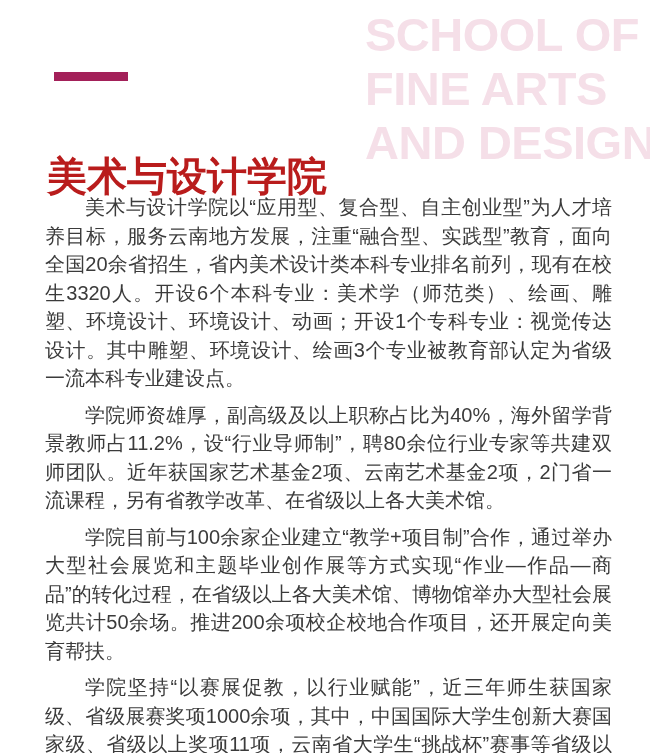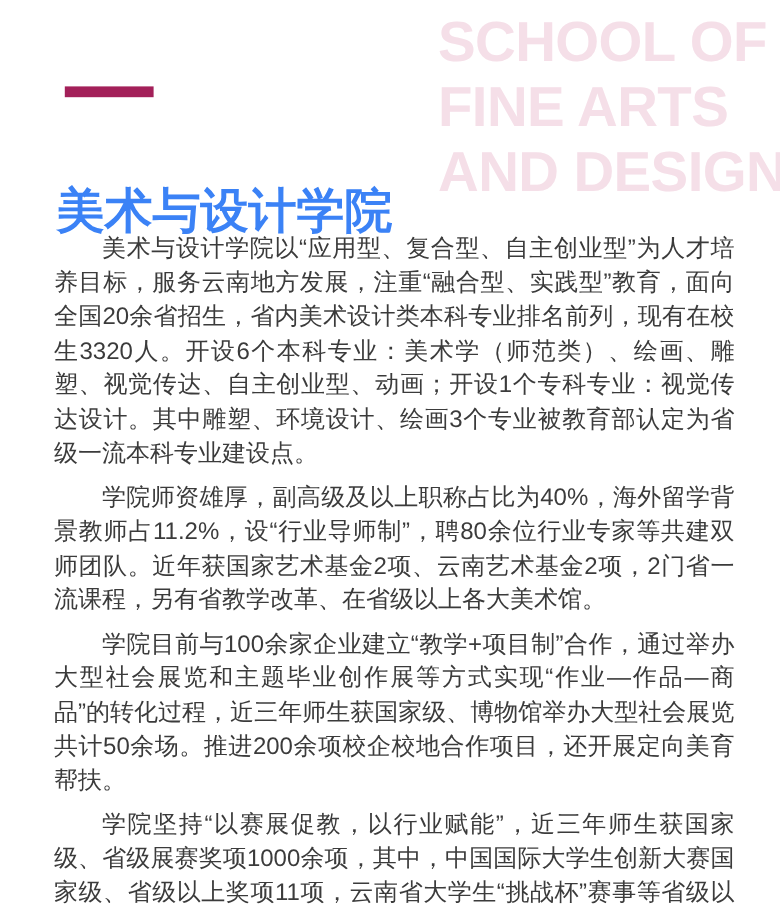--- a/index.html
+++ b/index.html
@@ -39,21 +39,21 @@
     background: #a32059;
   }
   
   .page-title {
     position: absolute;
     left: 47px;
     top: 126px;
     font-size: 40px;
     line-height: 46px;
     font-weight: 700;
-    color: #3b82f6;
+    color: #b91c1c;
     white-space: nowrap;
   }
   
   .content {
     position: absolute;
     left: 45px;
     top: 193px;
     width: 567px;
     color: #3b3b3b;
   }
@@ -76,19 +76,19 @@
     <div>SCHOOL OF</div>
     <div>FINE ARTS</div>
     <div>AND DESIGN</div>
   </div>
 
   <div class="accent-dash"></div>
 
   <h1 class="page-title">美术与设计学院</h1>
 
   <div class="content">
-    <p>美术与设计学院以“应用型、复合型、自主创业型”为人才培养目标，服务云南地方发展，注重“融合型、实践型”教育，面向全国20余省招生，省内美术设计类本科专业排名前列，现有在校生3320人。开设6个本科专业：美术学（师范类）、绘画、雕塑、视觉传达、自主创业型、动画；开设1个专科专业：视觉传达设计。其中雕塑、环境设计、绘画3个专业被教育部认定为省级一流本科专业建设点。</p>
+    <p>美术与设计学院以“应用型、复合型、自主创业型”为人才培养目标，服务云南地方发展，注重“融合型、实践型”教育，面向全国20余省招生，省内美术设计类本科专业排名前列，现有在校生3320人。开设6个本科专业：美术学（师范类）、绘画、雕塑、环境设计、环境设计、动画；开设1个专科专业：视觉传达设计。其中雕塑、环境设计、绘画3个专业被教育部认定为省级一流本科专业建设点。</p>
     <p>学院师资雄厚，副高级及以上职称占比为40%，海外留学背景教师占11.2%，设“行业导师制”，聘80余位行业专家等共建双师团队。近年获国家艺术基金2项、云南艺术基金2项，2门省一流课程，另有省教学改革、在省级以上各大美术馆。</p>
-    <p>学院目前与100余家企业建立“教学+项目制”合作，通过举办大型社会展览和主题毕业创作展等方式实现“作业—作品—商品”的转化过程，近三年师生获国家级、博物馆举办大型社会展览共计50余场。推进200余项校企校地合作项目，还开展定向美育帮扶。</p>
+    <p>学院目前与100余家企业建立“教学+项目制”合作，通过举办大型社会展览和主题毕业创作展等方式实现“作业—作品—商品”的转化过程，在省级以上各大美术馆、博物馆举办大型社会展览共计50余场。推进200余项校企校地合作项目，还开展定向美育帮扶。</p>
     <p>学院坚持“以赛展促教，以行业赋能”，近三年师生获国家级、省级展赛奖项1000余项，其中，中国国际大学生创新大赛国家级、省级以上奖项11项，云南省大学生“挑战杯”赛事等省级以上奖项22项。毕业生就业率96.27%，国内外升硕80余人，人才培养成果显著。</p>
   </div>
 
 </div>
 
 </body></html>

